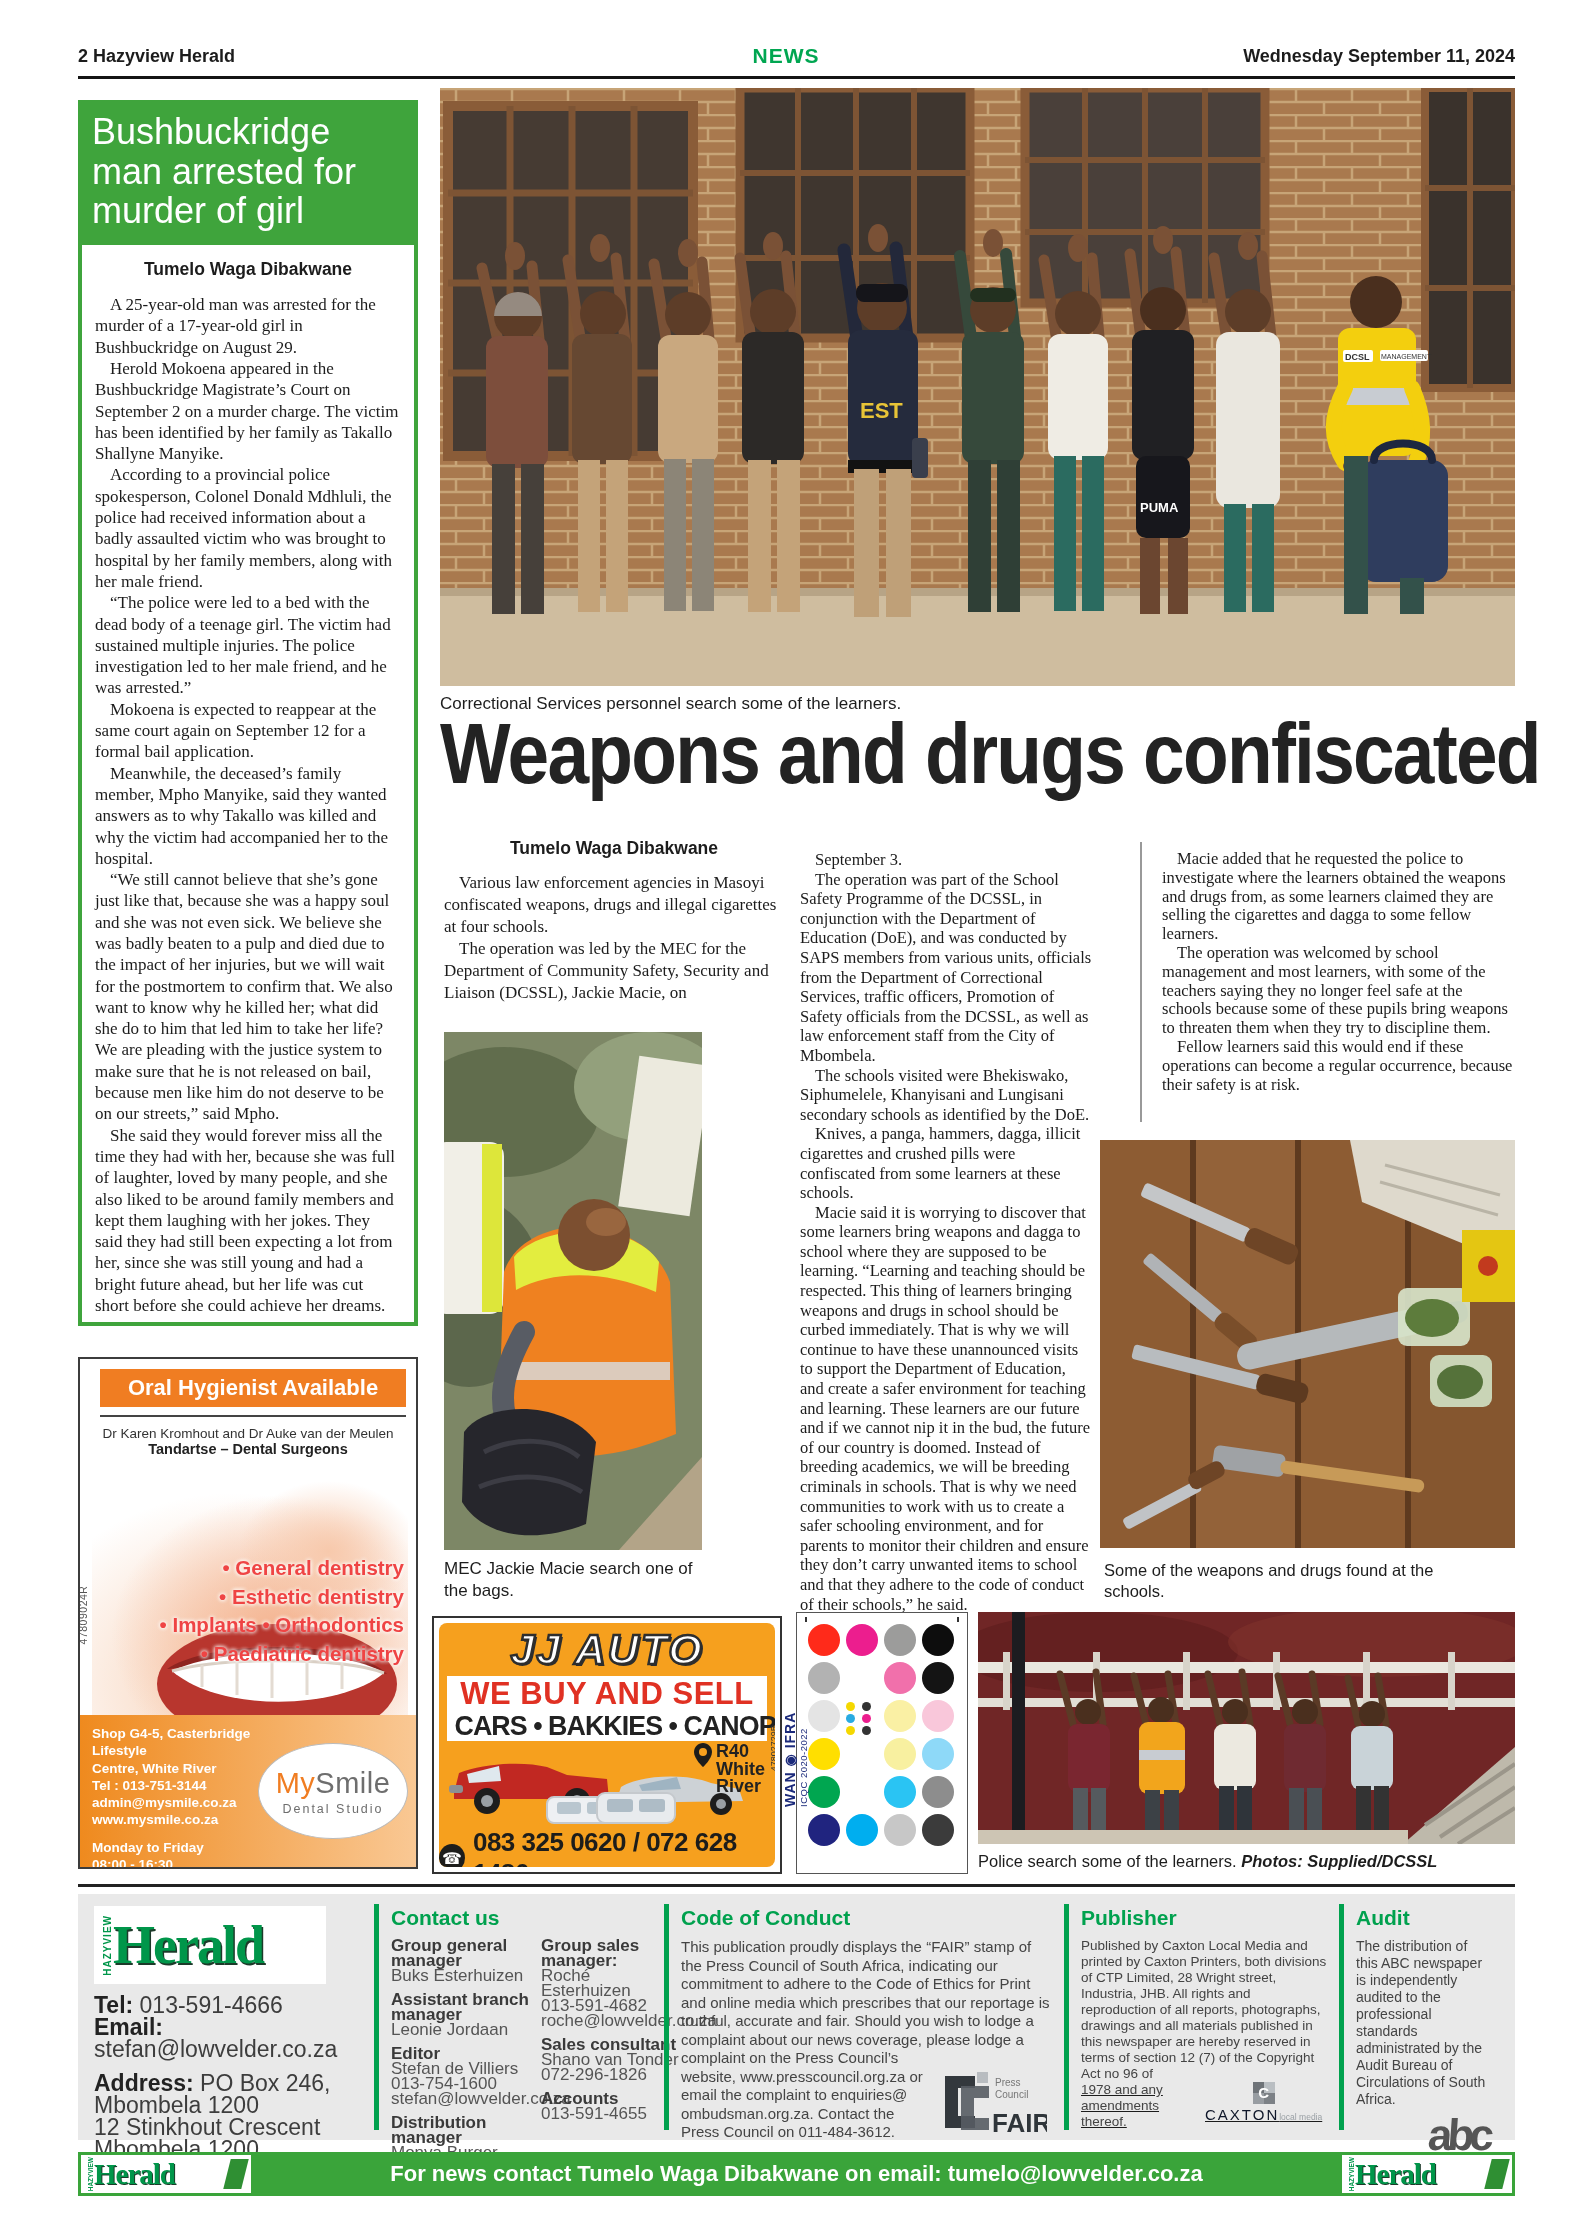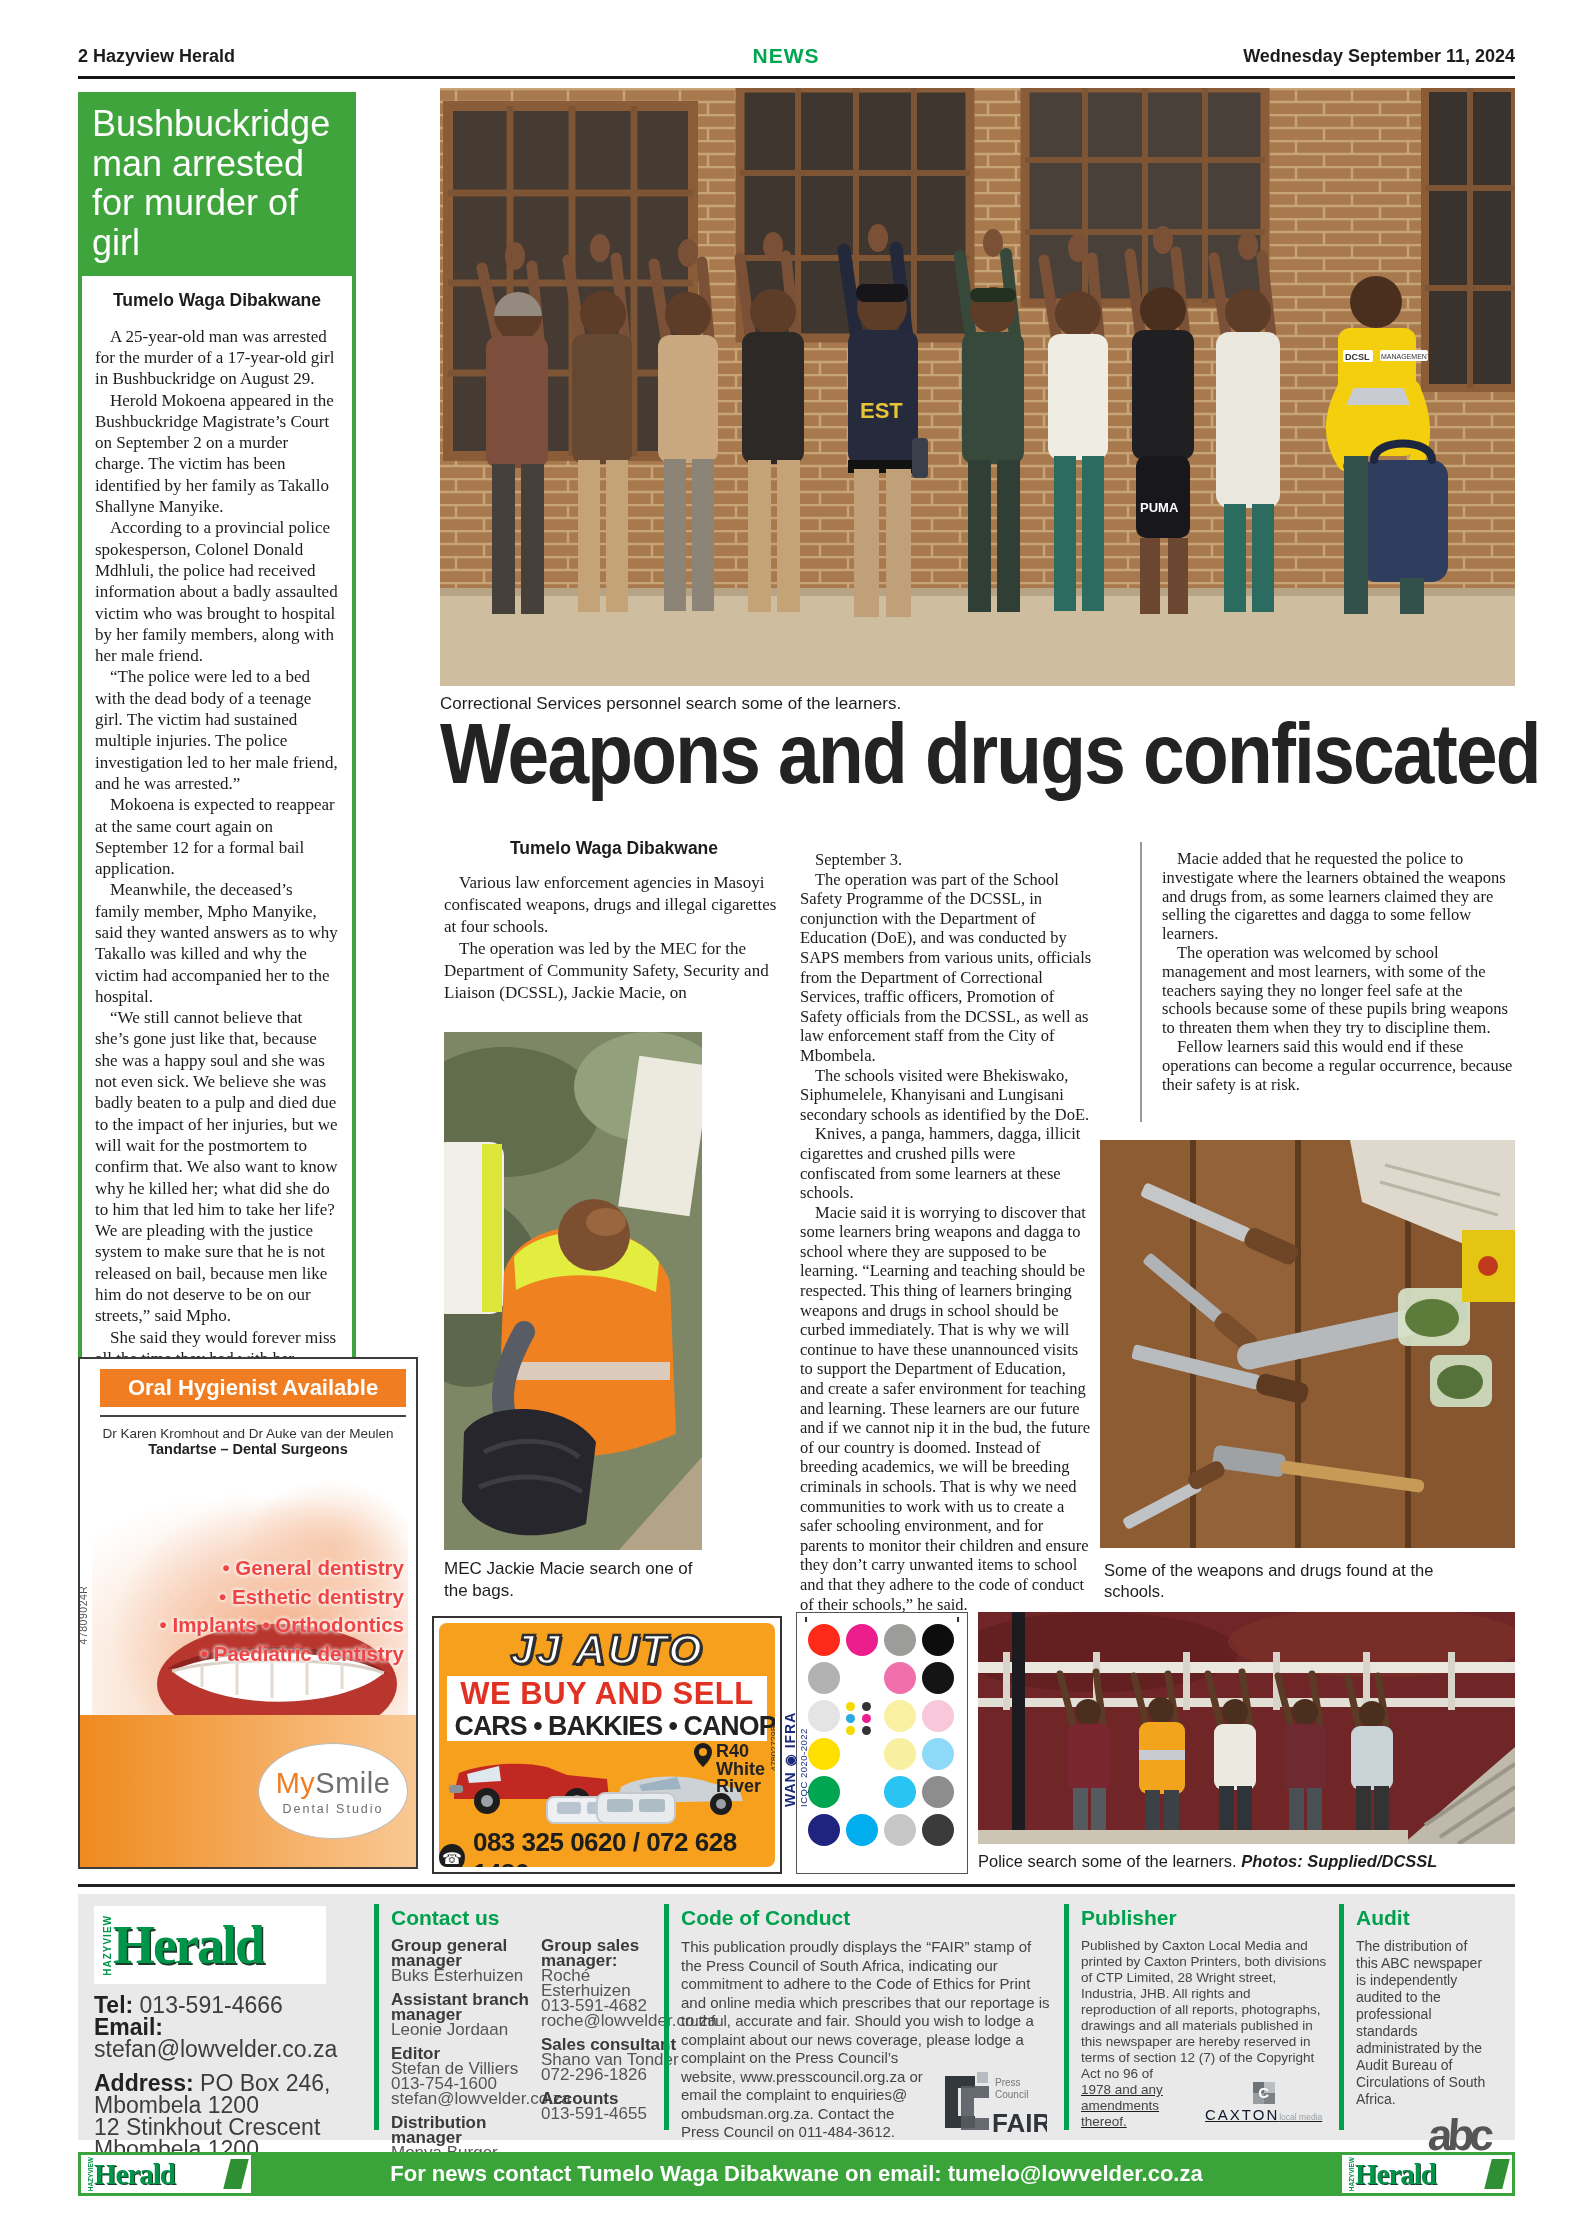--- a/index.html
+++ b/index.html
@@ -7,21 +7,21 @@
   #page { position:relative; width:1572px; height:2224px; background:#fff; margin:0 auto; overflow:hidden; color:#1c1c1c; }
   .abs { position:absolute; }
 
   
   .mh-left  { left:78px; top:46px; font-size:18px; font-weight:bold; }
   .mh-center{ left:0; right:0; top:44px; text-align:center; font-size:21px; font-weight:bold; color:#00a651; letter-spacing:1px; }
   .mh-right { right:57px; top:46px; font-size:18px; font-weight:bold; }
   .mh-rule  { left:78px; top:76px; width:1437px; height:3px; background:#141414; }
 
   
-  .la { left:78px; top:92px; width:278px; }
+  .la { left:78px; top:100px; width:340px; }
   .la-head { background:#3fa43c; color:#fff; font-size:36px; line-height:1.1; padding:12px 20px 14px 14px; }
   .la-body { border:4px solid #3fa43c; border-top:none; padding:12px 13px 6px; font-family:"Liberation Serif", serif; font-size:17px; line-height:21.3px; }
   .la-byline { font-family:"Liberation Sans",sans-serif; text-align:center; font-weight:bold; font-size:17.5px; margin:2px 0 14px; }
   .la-body p { text-indent:15px; }
 
   
   .dental { left:78px; top:1357px; width:340px; height:512px; border:2px solid #3c3c3c; background:#fff; overflow:hidden; }
   .dental-code { position:absolute; left:-26px; top:250px; transform:rotate(-90deg); font-size:10.5px; color:#555; letter-spacing:.5px; }
   .dental-head { margin:10px 10px 0 20px; background:#f07d22; color:#fff; font-weight:bold; font-size:22px; text-align:center; padding:6px 0; }
   .dental-rule { margin:8px 10px 0 20px; height:2px; background:#444; }
@@ -553,20 +553,29 @@
         <path d="M110 186v22 M145 182v34 M180 181v38 M215 182v34 M250 184v26" stroke="#e3dbd2" stroke-width="3"></path>
       </svg>
     </div>
     <div class="dental-services">
       <div>• General dentistry</div>
       <div>• Esthetic dentistry</div>
       <div>• Implants • Orthodontics</div>
       <div>• Paediatric dentistry</div>
     </div>
     <div class="dental-foot">
+      <div class="dental-addr">
+        <div>Shop G4-5, Casterbridge Lifestyle</div>
+        <div>Centre, White River</div>
+        <div>Tel : 013-751-3144</div>
+        <div>admin@mysmile.co.za</div>
+        <div>www.mysmile.co.za</div>
+        <div class="dental-hours">Monday to Friday</div>
+        <div>08:00 - 16:30</div>
+      </div>
       <div class="mysmile">
         <div class="mysmile-word"><span class="my">My</span><span>Smile</span></div>
         <div class="mysmile-sub">Dental Studio</div>
       </div>
     </div>
   </div>
 
   <div class="abs pre-footer-rule"></div>
   <div class="abs footer">
     <div class="fsec fs1">

